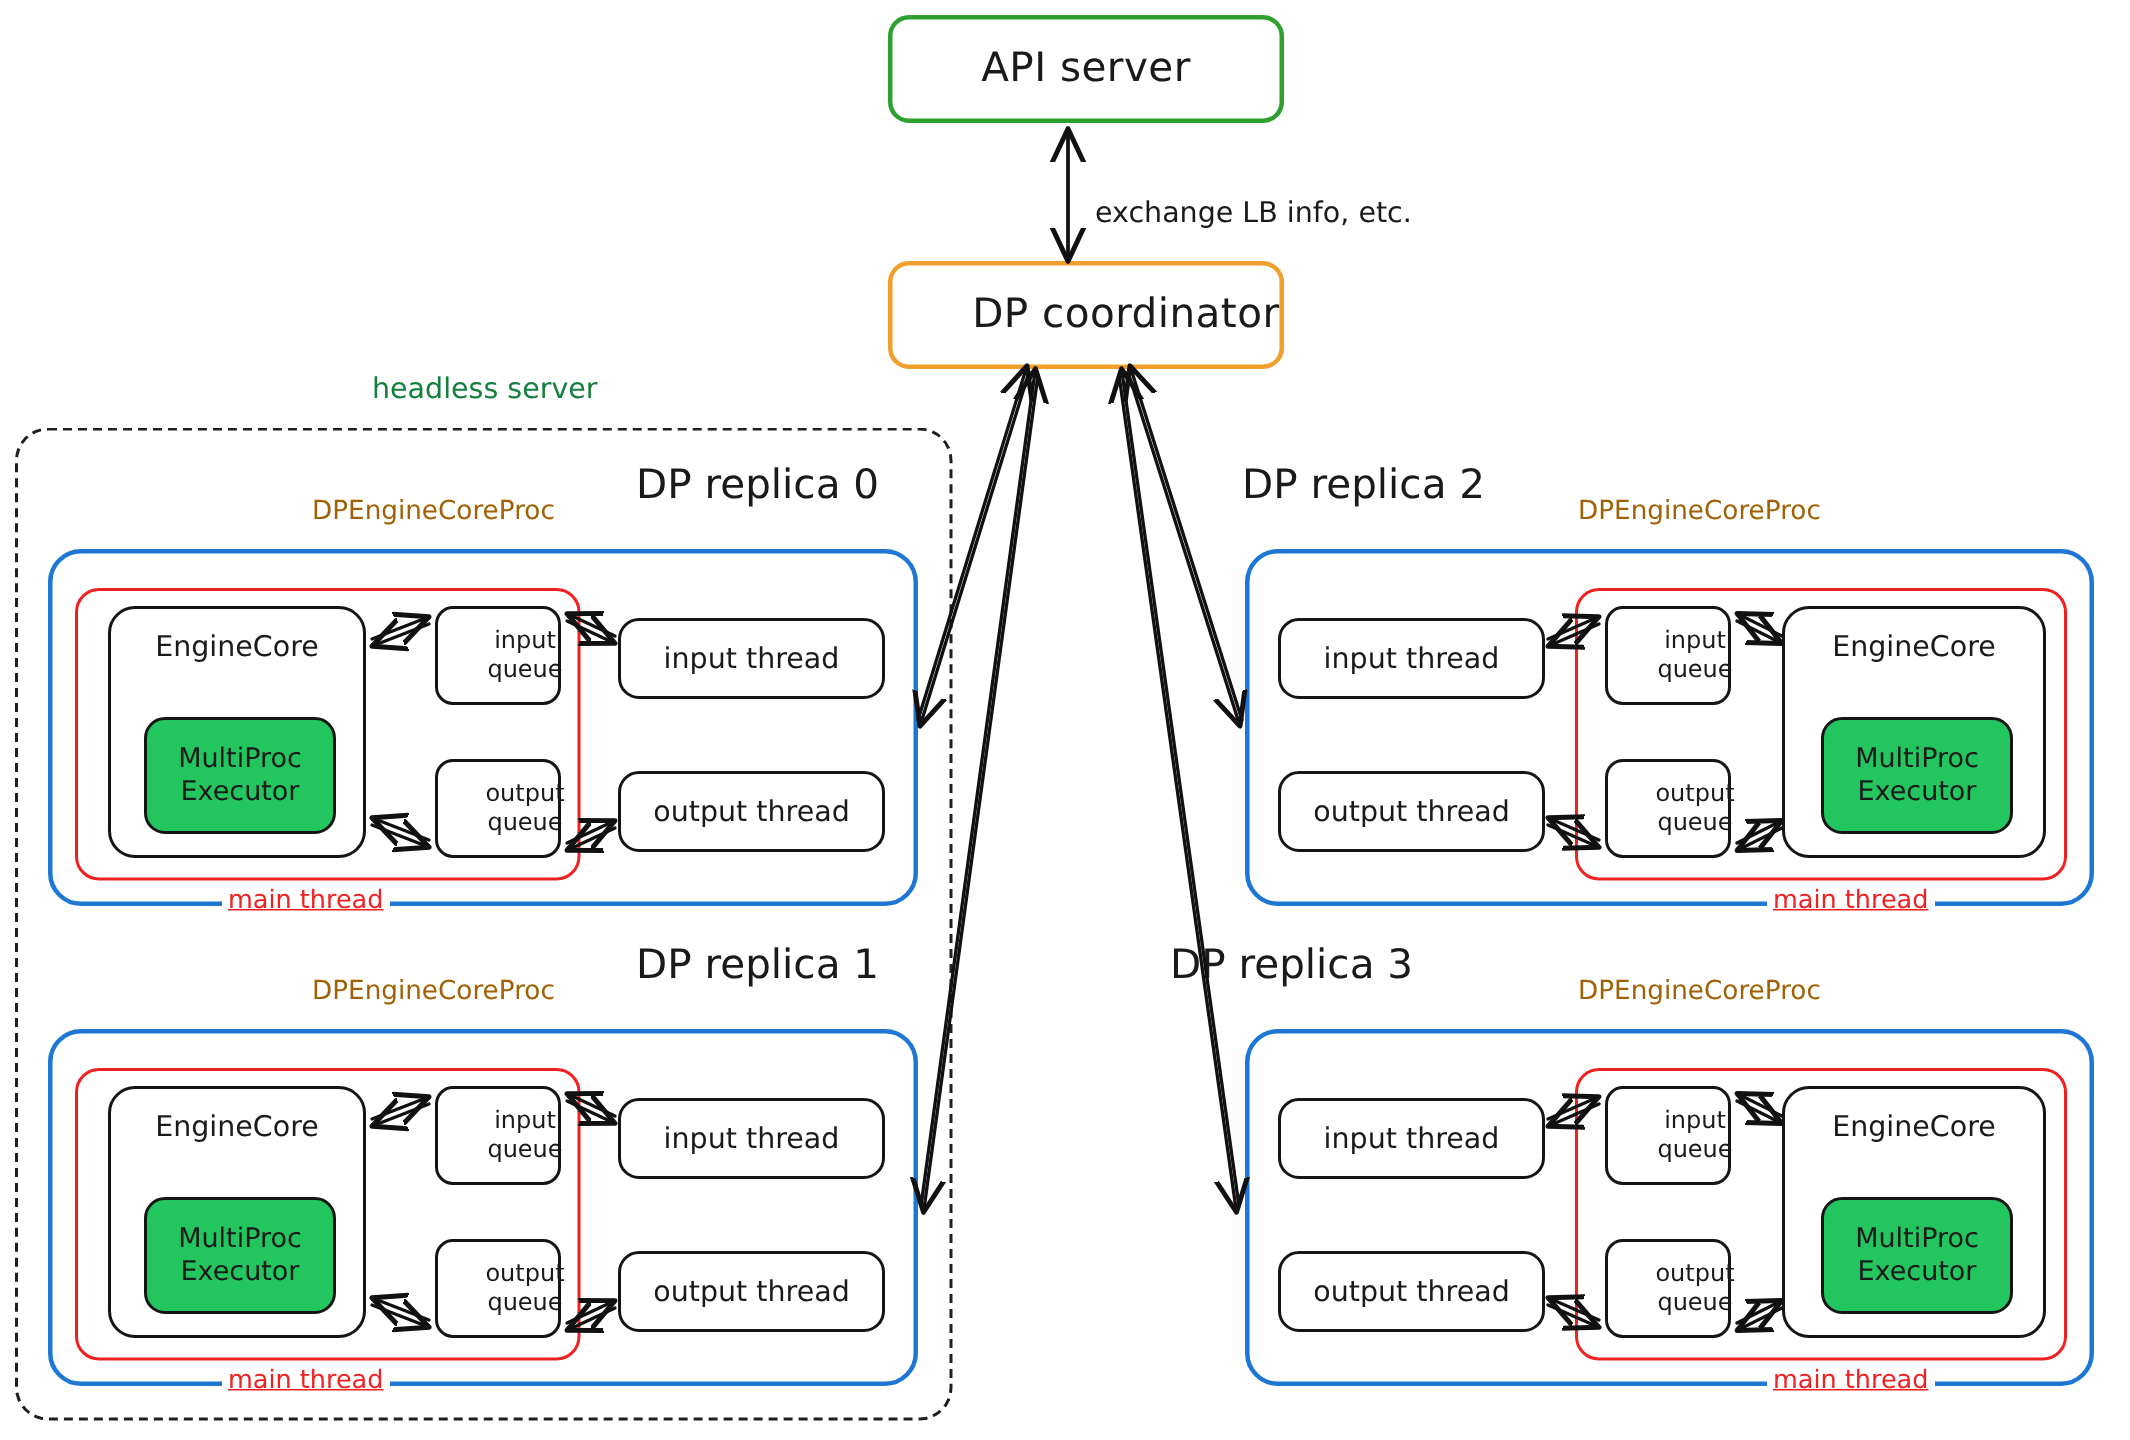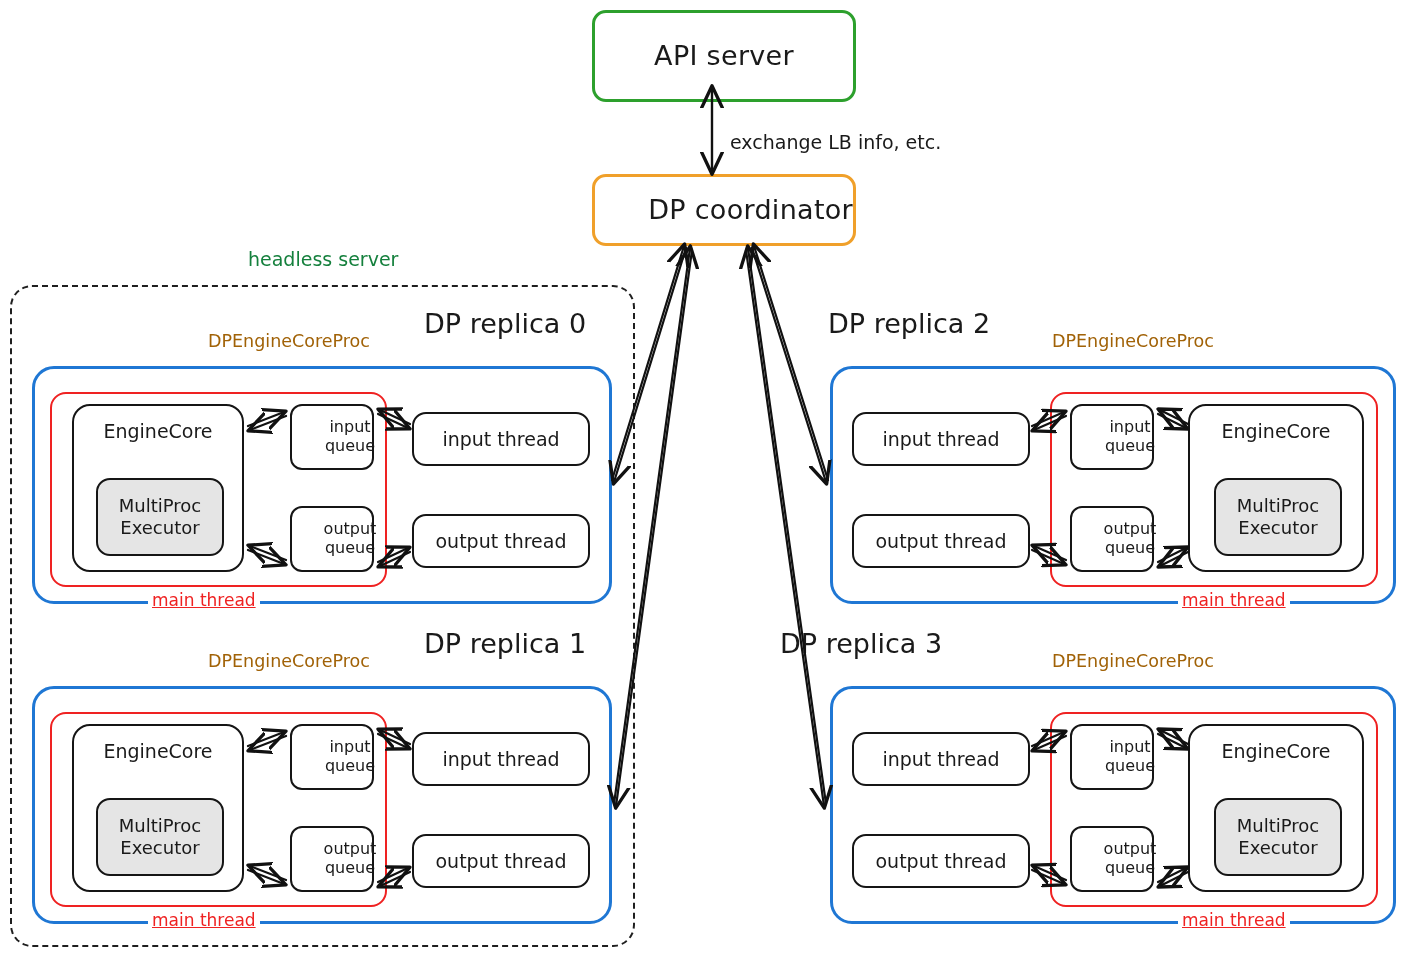--- a/index.html
+++ b/index.html
@@ -31,41 +31,41 @@
   .redbox{position:absolute;box-sizing:border-box;border:2.2px solid #ef2222;
           border-radius:16px;background:transparent;}
 
   
   .plain{border:2.6px solid #151515;border-radius:14px;background:#fff;font-size:19px;}
   .plain.small{font-size:16px;border-radius:12px;border-width:2.4px;padding-left:36px;}
   .enginecore{border:2.8px solid #151515;border-radius:18px;background:#fff;
               display:block;position:absolute;box-sizing:border-box;padding-left:48px;}
   .enginecore .ec-title{position:absolute;left:0;right:0;top:14px;text-align:center;
                         font-size:19px;}
-  .mpe{position:absolute;border:2.5px solid #151515;border-radius:14px;background:#e5e5e5;
+  .mpe{position:absolute;border:2.5px solid #151515;border-radius:14px;background:#22c55e;
        box-sizing:border-box;display:flex;align-items:center;justify-content:center;
        text-align:center;font-size:18px;line-height:1.25;}
 
   
   .lbl{position:absolute;white-space:nowrap;}
   .lbl.replica{font-size:27px;color:#1a1a1a;}
   .lbl.proc{font-size:17.5px;color:#a16207;text-align:right;}
   .lbl.mainthread{font-size:17px;color:#ef2222;background:#fff;padding:0 4px;text-decoration:underline;}
   .lbl.headless{font-size:19px;color:#15803d;}
   .lbl.exchange{font-size:19px;color:#1a1a1a;}
 
   svg.overlay{position:absolute;left:0;top:0;width:1420px;height:960px;
               pointer-events:none;overflow:visible;}
 </style>
 </head>
 <body>
 
 <div id="stage">
 
-  <div class="node topbox green" style="left:592px;top:10px;width:264px;height:92px;">
+  <div class="node topbox green" style="left:592px;top:10px;width:264px;height:72px;">
     <span>API server</span>
   </div>
 
   <div class="node topbox orange" style="left:592px;top:174px;width:264px;height:72px;">
     <span>DP coordinator</span>
   </div>
 
   <div class="lbl exchange" style="left:730px;top:131px;">exchange LB info, etc.</div>
 
   <div class="lbl headless" style="left:248px;top:248px;">headless server</div>

